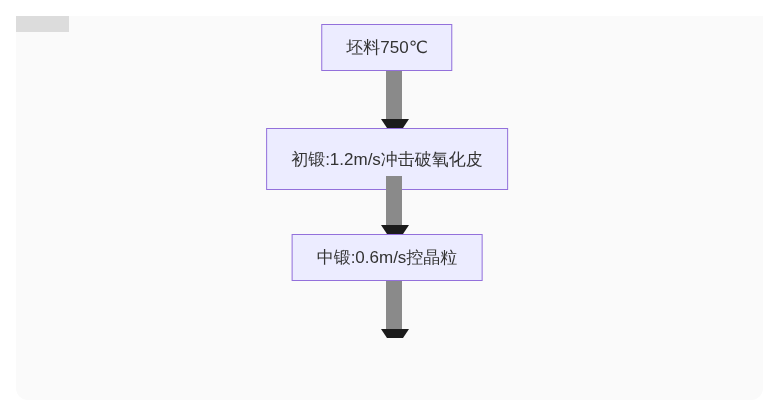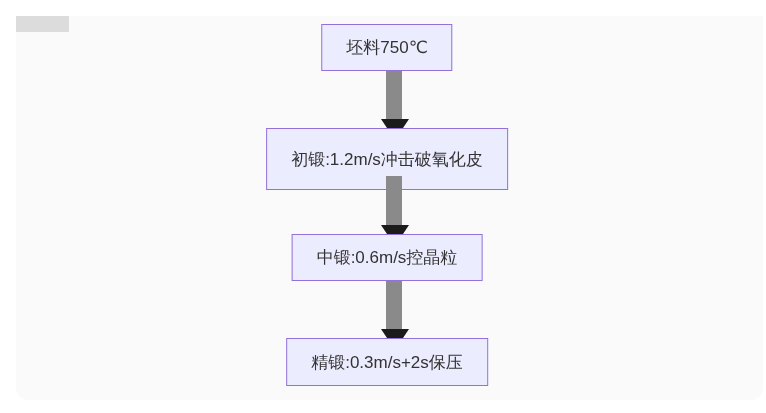--- a/index.html
+++ b/index.html
@@ -84,14 +84,13 @@
   <div class="flow-node node-second">初锻:1.2m/s冲击破氧化皮</div>
 
   <div class="edge-line e2"></div>
   <div class="arrowhead a2"></div>
 
   <div class="flow-node node-third">中锻:0.6m/s控晶粒</div>
 
   <div class="edge-line e3"></div>
   <div class="arrowhead a3"></div>
 
-  <div class="flow-node node-fourth">精锻:0.3m/s+2s保压</div>
 </div>
 
 </body></html>

